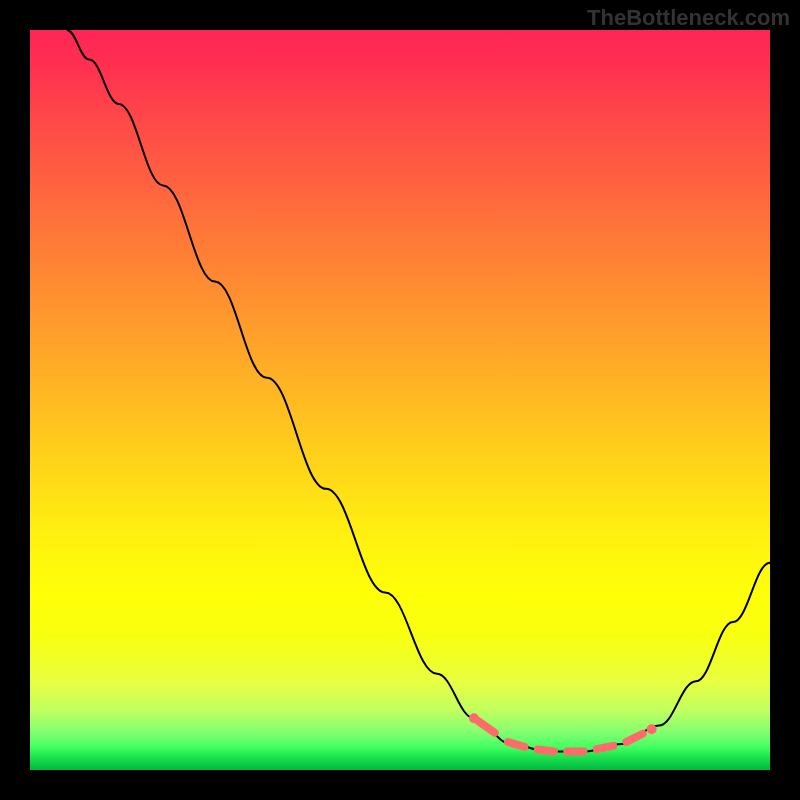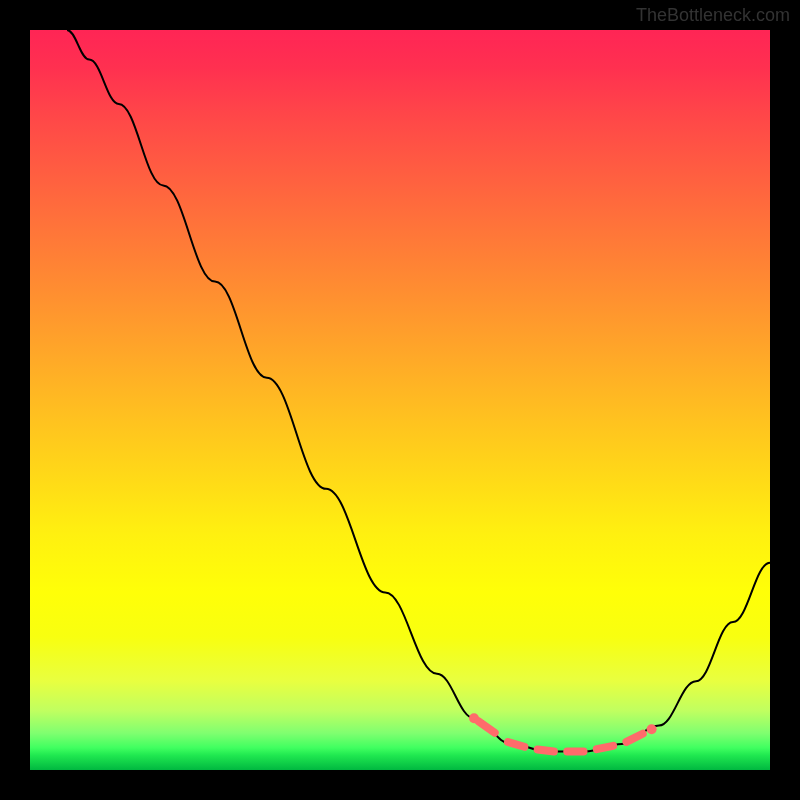--- a/index.html
+++ b/index.html
@@ -12,22 +12,22 @@
       height: 800px;
       background: #000;
       position: relative;
       font-family: Arial, sans-serif;
     }
     .watermark {
       position: absolute;
       top: 5px;
       right: 10px;
       color: #333;
-      font-size: 18px;
-      font-weight: normal;
+      font-size: 22px;
+      font-weight: bold;
       z-index: 10;
     }
     .plot-area {
       position: absolute;
       left: 30px;
       top: 30px;
       width: 740px;
       height: 740px;
       background: linear-gradient(to bottom,
         #ff2555 0%,

